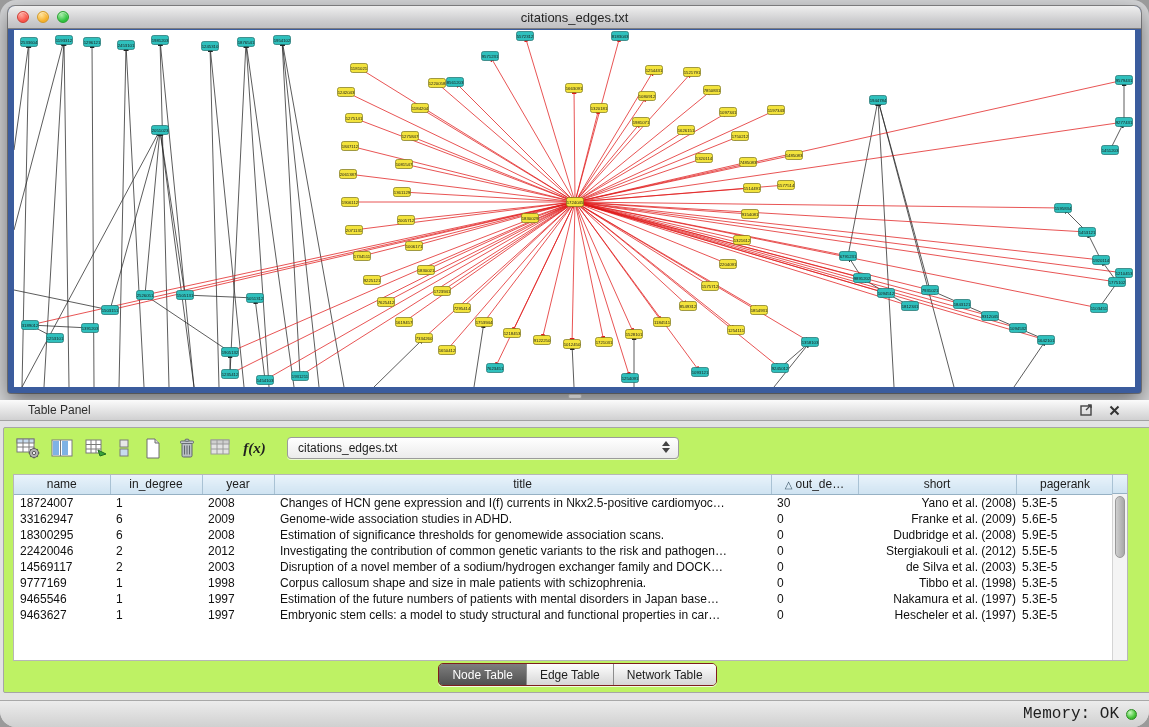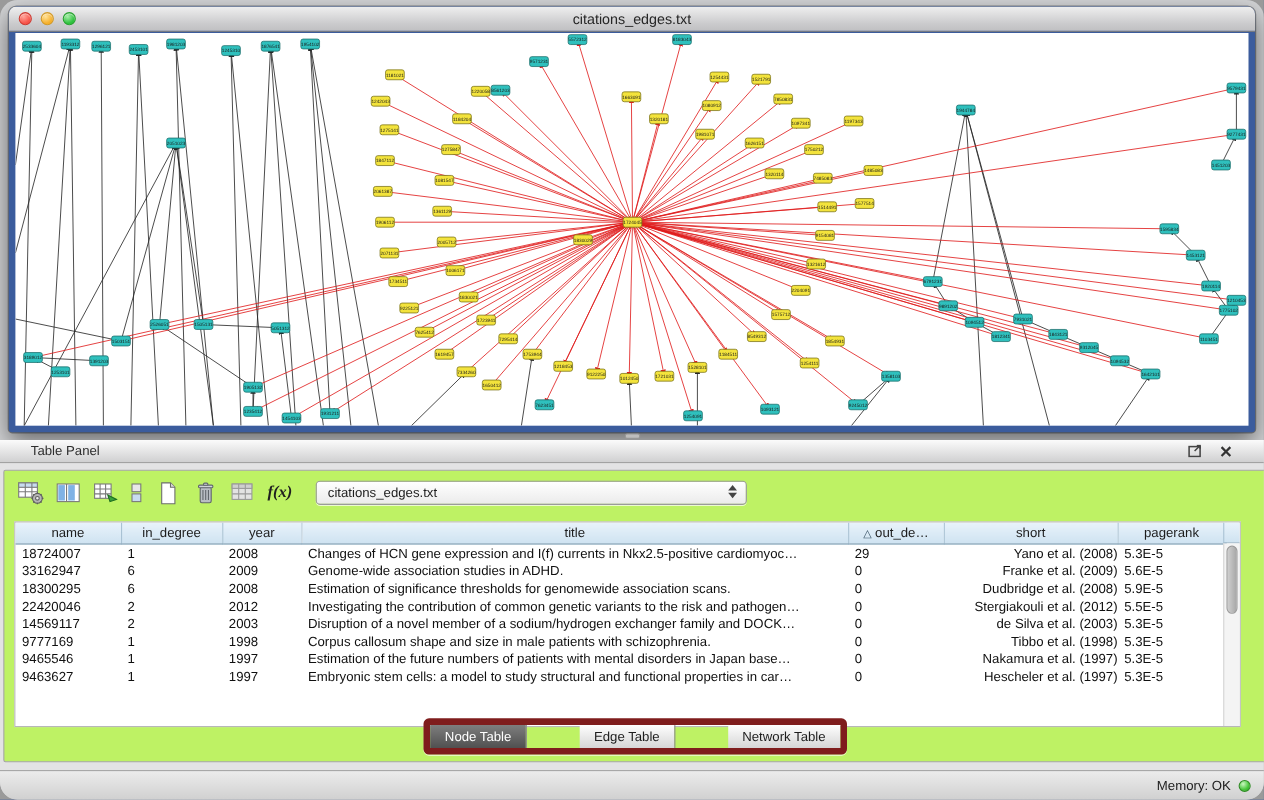--- a/index.html
+++ b/index.html
@@ -64,32 +64,32 @@
   th:nth-child(5),td:nth-child(5){width:87px;}
   th:nth-child(6),td:nth-child(6){width:158px;}
   th:nth-child(7),td:nth-child(7){width:98px;}
   .hdr-corner{position:absolute;right:0;top:0;width:15px;height:19px;
     background:linear-gradient(#e9f3fb,#cfe3f1);border-bottom:1px solid #96b1c4;border-left:1px solid #a9c2d4;}
   .vscroll{position:absolute;right:0;top:19px;bottom:0;width:15px;background:#f4f4f4;border-left:1px solid #d4d4d4;}
   .vthumb{position:absolute;left:2px;top:2px;width:10px;height:62px;border-radius:5px;
     background:linear-gradient(90deg,#cfcfcf,#a8a8a8);border:1px solid #999;}
 
   .tabs-row{position:absolute;left:0;bottom:6px;width:100%;display:flex;justify-content:center;}
-  .seg{display:flex;border:6px solid #7f1d1d;border-radius:5px;overflow:hidden;box-shadow:0 1px 0 rgba(255,255,255,.8);gap:48px;}
+  .seg{display:flex;border:1px solid #7f1d1d;border-radius:5px;overflow:hidden;box-shadow:0 1px 0 rgba(255,255,255,.8);}
   .seg button{font-size:12px;padding:0 13px;height:21px;border:none;
     background:linear-gradient(#fefefe,#d6d6d6);color:#1d1d1d;border-right:1px solid #8d8d8d;
     font-family:"Liberation Sans",sans-serif;}
   .seg button:last-child{border-right:none;}
   .seg button.active{background:linear-gradient(#7e7e7e,#505050);color:#ffffff;}
 
   
   .statusbar{position:absolute;left:0;top:700px;width:1149px;height:27px;
     background:linear-gradient(#ececec,#d0d0d0);border-top:1px solid #a8a8a8;
     display:flex;align-items:center;justify-content:flex-end;gap:7px;padding-right:12px;}
-  .mem-label{font-size:12px;color:#202020;}
+  .mem-label{font-size:16px;color:#202020;font-family:Liberation Mono, monospace;}
   .mem-dot{width:11px;height:11px;border-radius:50%;
     background:radial-gradient(circle at 35% 30%,#c9f7c0,#47c53a 60%,#2d9a23);border:1px solid #2c8a22;}
 </style>
 </head>
 <body>
 
 <div class="screen">
 
   <div class="net-window">
     <div class="titlebar">
@@ -774,21 +774,21 @@
                 <th><span>short</span></th>
                 <th><span>pagerank</span></th>
               </tr>
             </thead>
           <tbody id="tbody">
               <tr>
                 <td>18724007</td>
                 <td>1</td>
                 <td>2008</td>
                 <td>Changes of HCN gene expression and I(f) currents in Nkx2.5-positive cardiomyoc…</td>
-                <td>29</td>
+                <td>30</td>
                 <td class="center">Yano et al. (2008)</td>
                 <td>5.3E-5</td>
               </tr>
               <tr>
                 <td>33162947</td>
                 <td>6</td>
                 <td>2009</td>
                 <td>Genome-wide association studies in ADHD.</td>
                 <td>0</td>
                 <td class="center">Franke et al. (2009)</td>

